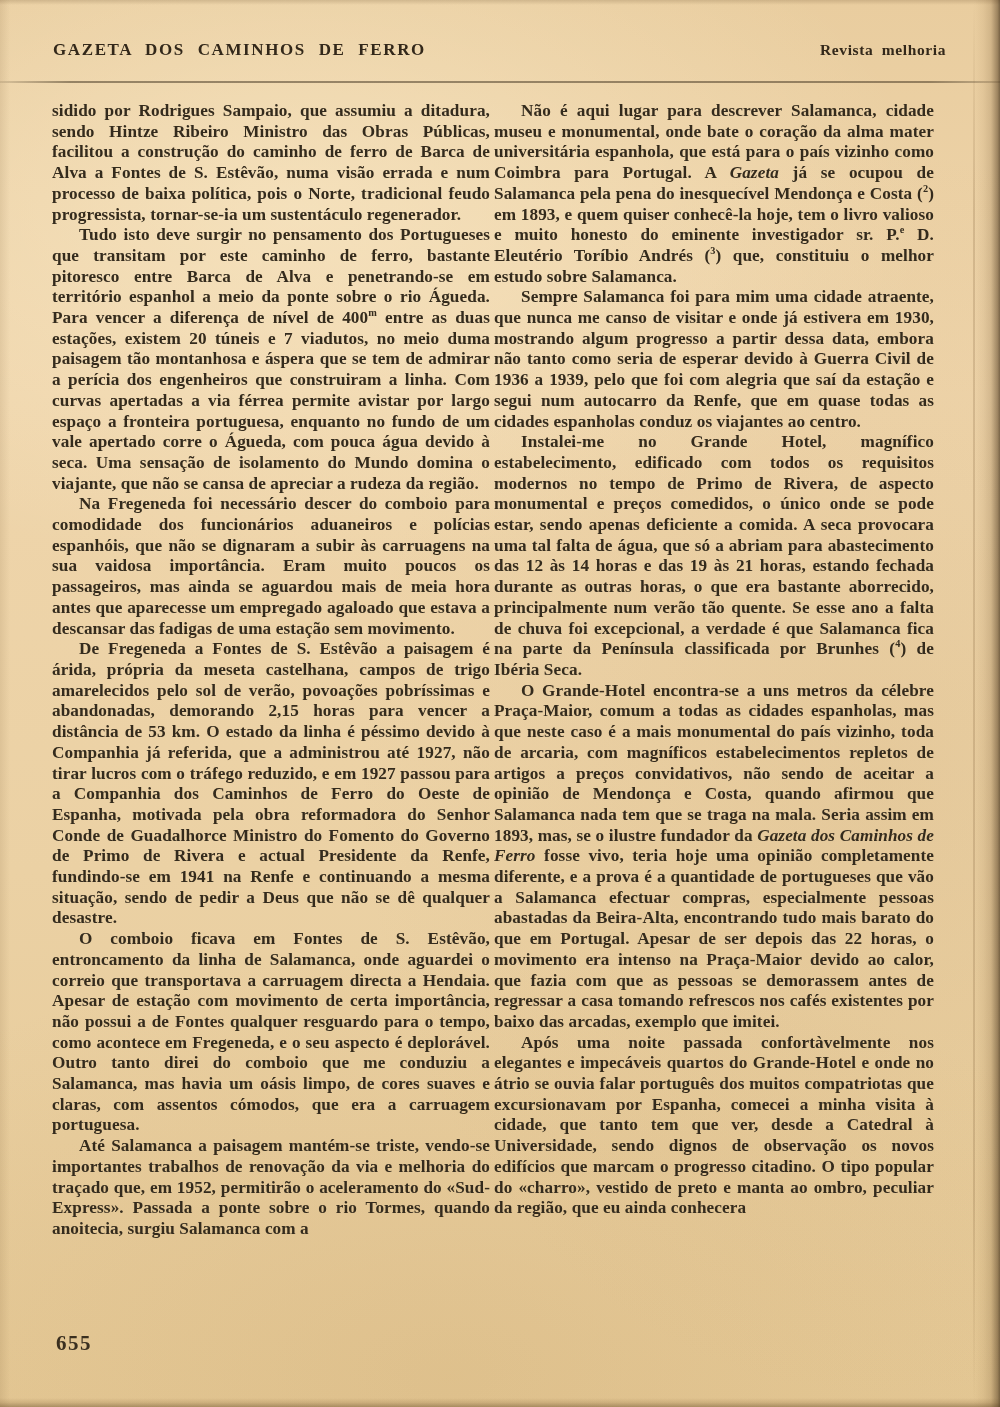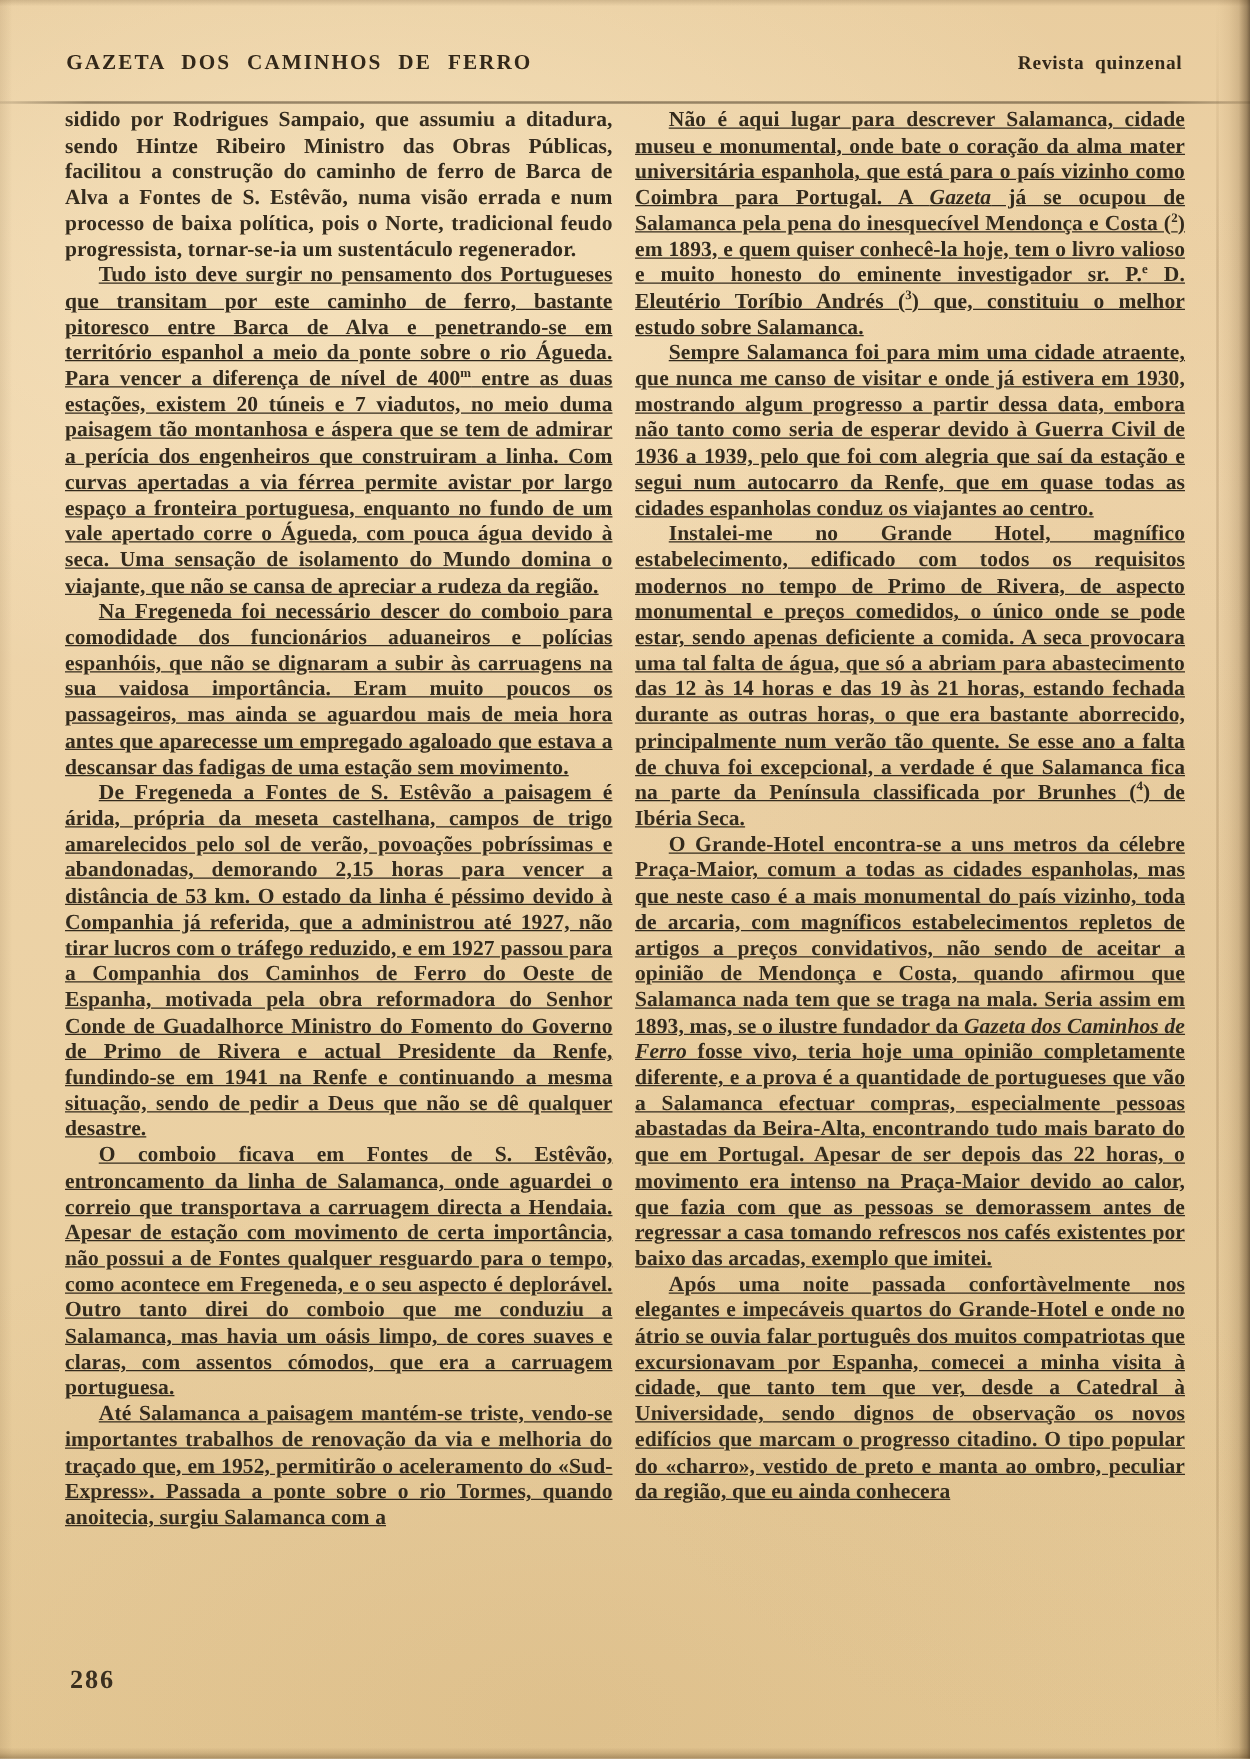--- a/index.html
+++ b/index.html
@@ -28,32 +28,32 @@
     font-size:15.5px;font-weight:700;color:#33281a;
     letter-spacing:0.6px;word-spacing:4px;white-space:nowrap;
   }
   .header-rule{
     position:absolute;top:81px;left:0;right:0;height:2px;
     background:linear-gradient(90deg,
       rgba(62,48,28,0.12), rgba(62,48,28,0.5) 7%,
       rgba(62,48,28,0.5) 93%, rgba(62,48,28,0.18));
   }
   .article{
-    position:absolute;top:86px;left:52px;display:flex;gap:18px;
+    position:absolute;top:101px;left:52px;display:flex;gap:4px;
   }
   .col{
     width:438px;
     font-size:17.2px;line-height:20.7px;font-weight:700;
     color:var(--ink);text-align:justify;
     letter-spacing:0.1px;
     hyphens:auto;-webkit-hyphens:auto;
   }
   .col.col-right{width:440px;}
   .para{margin:0;}
-  .para.indent{text-indent:27px;text-decoration:underline;}
+  .para.indent{text-indent:27px;}
   .col sup{font-size:0.6em;line-height:0;vertical-align:super;}
   .col em{font-style:italic;}
   .page-number{
     position:absolute;left:56px;top:1331px;
     font-size:21px;font-weight:700;color:#3a2f1f;letter-spacing:1.5px;
   }
   .edge-right{
     position:absolute;top:0;right:0;bottom:0;width:26px;
     background:linear-gradient(90deg,
       rgba(0,0,0,0) 0%, rgba(123,89,46,0.08) 35%,
@@ -79,21 +79,21 @@
   }
 </style>
 </head>
 <body>
 
 <div class="edge-top"></div>
 <div class="edge-left"></div>
 
 <div class="page-header">
   <span class="pub-title">GAZETA DOS CAMINHOS DE FERRO</span>
-  <span class="edition">Revista quinzenal</span>
+  <span class="edition">Revista melhoria</span>
 </div>
 
 <div class="header-rule"></div>
 
 <div class="article">
   <div class="col col-left" lang="pt">
       <p class="para"><span>sidido por Rodrigues Sampaio, que assumiu a ditadura, sendo Hintze Ribeiro Ministro das Obras Públicas, facilitou a construção do caminho de ferro de Barca de Alva a Fontes de S. Estêvão, numa visão errada e num processo de baixa política, pois o Norte, tradicional feudo progressista, tornar-se-ia um sustentáculo regenerador.</span></p>
       <p class="para indent"><span>Tudo isto deve surgir no pensamento dos Portugueses que transitam por este caminho de ferro, bastante pitoresco entre Barca de Alva e penetrando-se em território espanhol a meio da ponte sobre o rio Águeda. Para vencer a diferença de nível de 400</span><sup>m</sup><span> entre as duas estações, existem 20 túneis e 7 viadutos, no meio duma paisagem tão montanhosa e áspera que se tem de admirar a perícia dos engenheiros que construiram a linha. Com curvas apertadas a via férrea permite avistar por largo espaço a fronteira portuguesa, enquanto no fundo de um vale apertado corre o Águeda, com pouca água devido à seca. Uma sensação de isolamento do Mundo domina o viajante, que não se cansa de apreciar a rudeza da região.</span></p>
       <p class="para indent"><span>Na Fregeneda foi necessário descer do comboio para comodidade dos funcionários aduaneiros e polícias espanhóis, que não se dignaram a subir às carruagens na sua vaidosa importância. Eram muito poucos os passageiros, mas ainda se aguardou mais de meia hora antes que aparecesse um empregado agaloado que estava a descansar das fadigas de uma estação sem movimento.</span></p>
       <p class="para indent"><span>De Fregeneda a Fontes de S. Estêvão a paisagem é árida, própria da meseta castelhana, campos de trigo amarelecidos pelo sol de verão, povoações pobríssimas e abandonadas, demorando 2,15 horas para vencer a distância de 53 km. O estado da linha é péssimo devido à Companhia já referida, que a administrou até 1927, não tirar lucros com o tráfego reduzido, e em 1927 passou para a Companhia dos Caminhos de Ferro do Oeste de Espanha, motivada pela obra reformadora do Senhor Conde de Guadalhorce Ministro do Fomento do Governo de Primo de Rivera e actual Presidente da Renfe, fundindo-se em 1941 na Renfe e continuando a mesma situação, sendo de pedir a Deus que não se dê qualquer desastre.</span></p>
@@ -102,17 +102,17 @@
     </div>
   <div class="col col-right" lang="pt">
       <p class="para indent"><span>Não é aqui lugar para descrever Salamanca, cidade museu e monumental, onde bate o coração da alma mater universitária espanhola, que está para o país vizinho como Coimbra para Portugal. A </span><em>Gazeta</em><span> já se ocupou de Salamanca pela pena do inesquecível Mendonça e Costa (</span><sup>2</sup><span>) em 1893, e quem quiser conhecê-la hoje, tem o livro valioso e muito honesto do eminente investigador sr. P.</span><sup>e</sup><span> D. Eleutério Toríbio Andrés (</span><sup>3</sup><span>) que, constituiu o melhor estudo sobre Salamanca.</span></p>
       <p class="para indent"><span>Sempre Salamanca foi para mim uma cidade atraente, que nunca me canso de visitar e onde já estivera em 1930, mostrando algum progresso a partir dessa data, embora não tanto como seria de esperar devido à Guerra Civil de 1936 a 1939, pelo que foi com alegria que saí da estação e segui num autocarro da Renfe, que em quase todas as cidades espanholas conduz os viajantes ao centro.</span></p>
       <p class="para indent"><span>Instalei-me no Grande Hotel, magnífico estabelecimento, edificado com todos os requisitos modernos no tempo de Primo de Rivera, de aspecto monumental e preços comedidos, o único onde se pode estar, sendo apenas deficiente a comida. A seca provocara uma tal falta de água, que só a abriam para abastecimento das 12 às 14 horas e das 19 às 21 horas, estando fechada durante as outras horas, o que era bastante aborrecido, principalmente num verão tão quente. Se esse ano a falta de chuva foi excepcional, a verdade é que Salamanca fica na parte da Península classificada por Brunhes (</span><sup>4</sup><span>) de Ibéria Seca.</span></p>
       <p class="para indent"><span>O Grande-Hotel encontra-se a uns metros da célebre Praça-Maior, comum a todas as cidades espanholas, mas que neste caso é a mais monumental do país vizinho, toda de arcaria, com magníficos estabelecimentos repletos de artigos a preços convidativos, não sendo de aceitar a opinião de Mendonça e Costa, quando afirmou que Salamanca nada tem que se traga na mala. Seria assim em 1893, mas, se o ilustre fundador da </span><em>Gazeta dos Caminhos de Ferro</em><span> fosse vivo, teria hoje uma opinião completamente diferente, e a prova é a quantidade de portugueses que vão a Salamanca efectuar compras, especialmente pessoas abastadas da Beira-Alta, encontrando tudo mais barato do que em Portugal. Apesar de ser depois das 22 horas, o movimento era intenso na Praça-Maior devido ao calor, que fazia com que as pessoas se demorassem antes de regressar a casa tomando refrescos nos cafés existentes por baixo das arcadas, exemplo que imitei.</span></p>
       <p class="para indent"><span>Após uma noite passada confortàvelmente nos elegantes e impecáveis quartos do Grande-Hotel e onde no átrio se ouvia falar português dos muitos compatriotas que excursionavam por Espanha, comecei a minha visita à cidade, que tanto tem que ver, desde a Catedral à Universidade, sendo dignos de observação os novos edifícios que marcam o progresso citadino. O tipo popular do «charro», vestido de preto e manta ao ombro, peculiar da região, que eu ainda conhecera</span></p>
     </div>
 </div>
 
-<div class="page-number">286</div>
+<div class="page-number">655</div>
 
 <div class="edge-crease"></div>
 <div class="edge-right"></div>
 <div class="edge-bottom"></div>
 
 </body></html>

